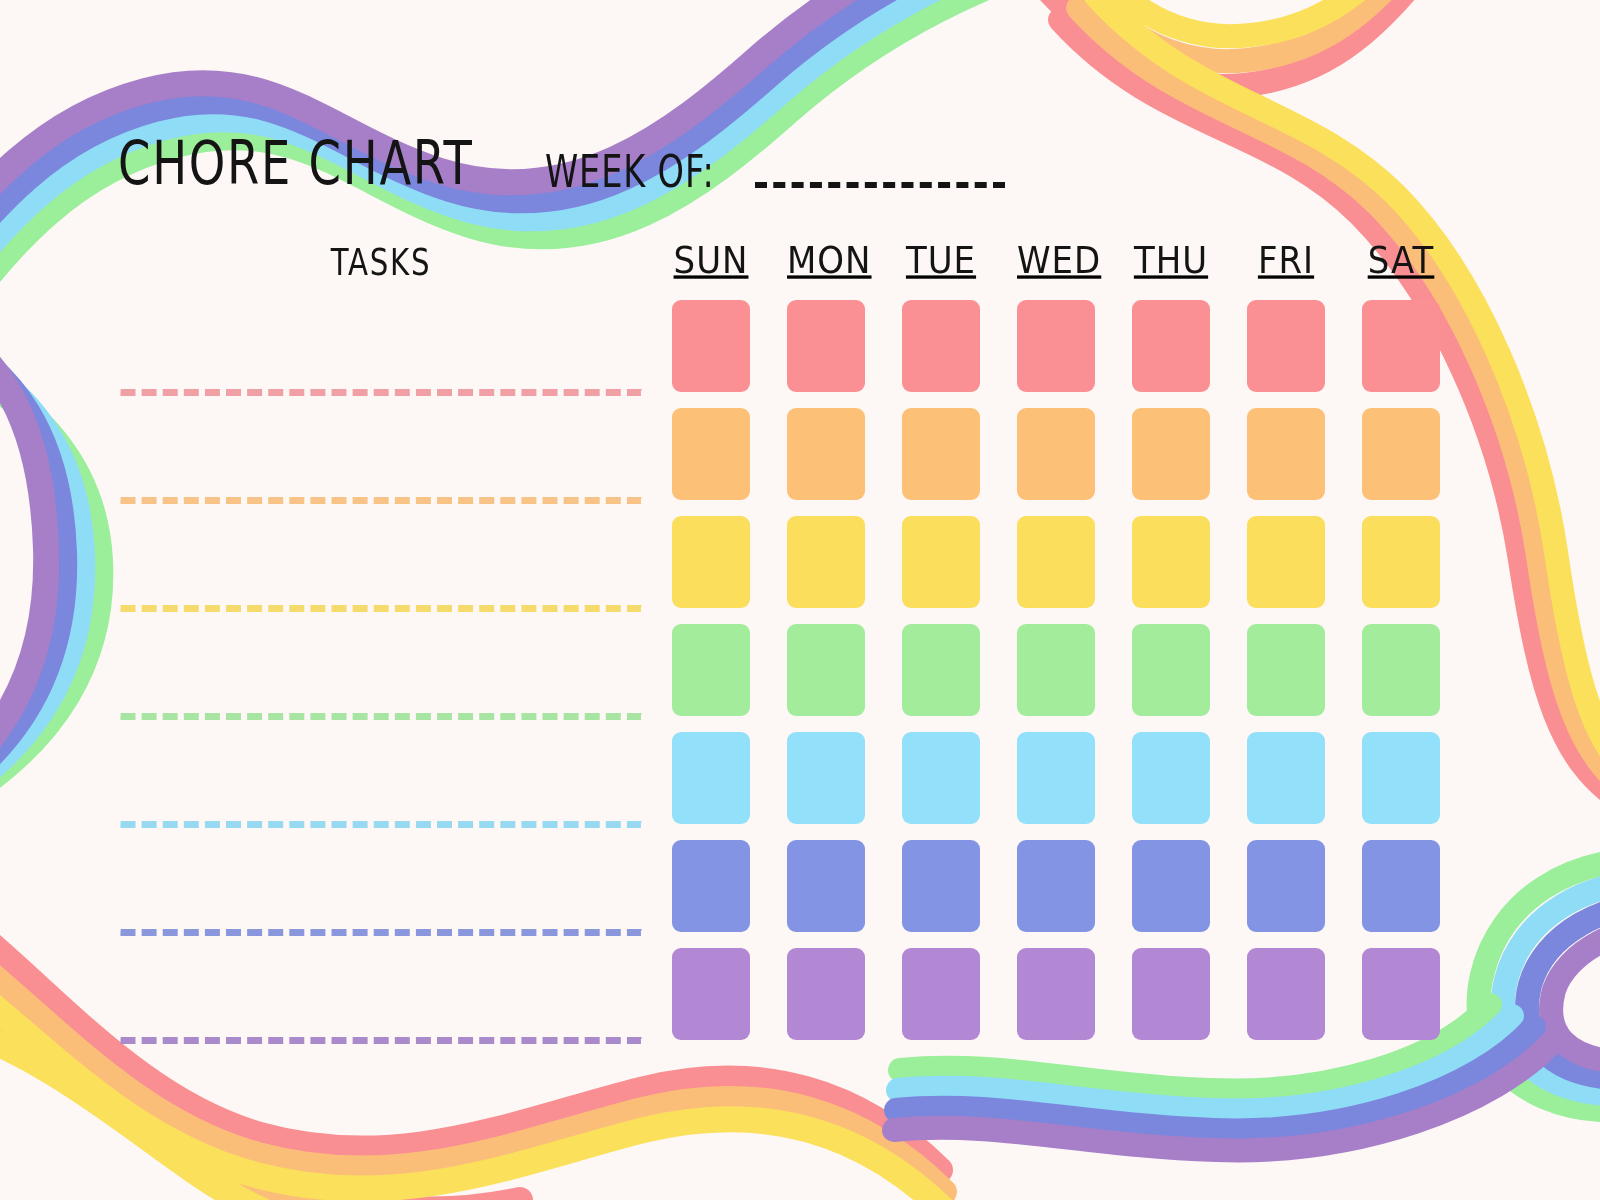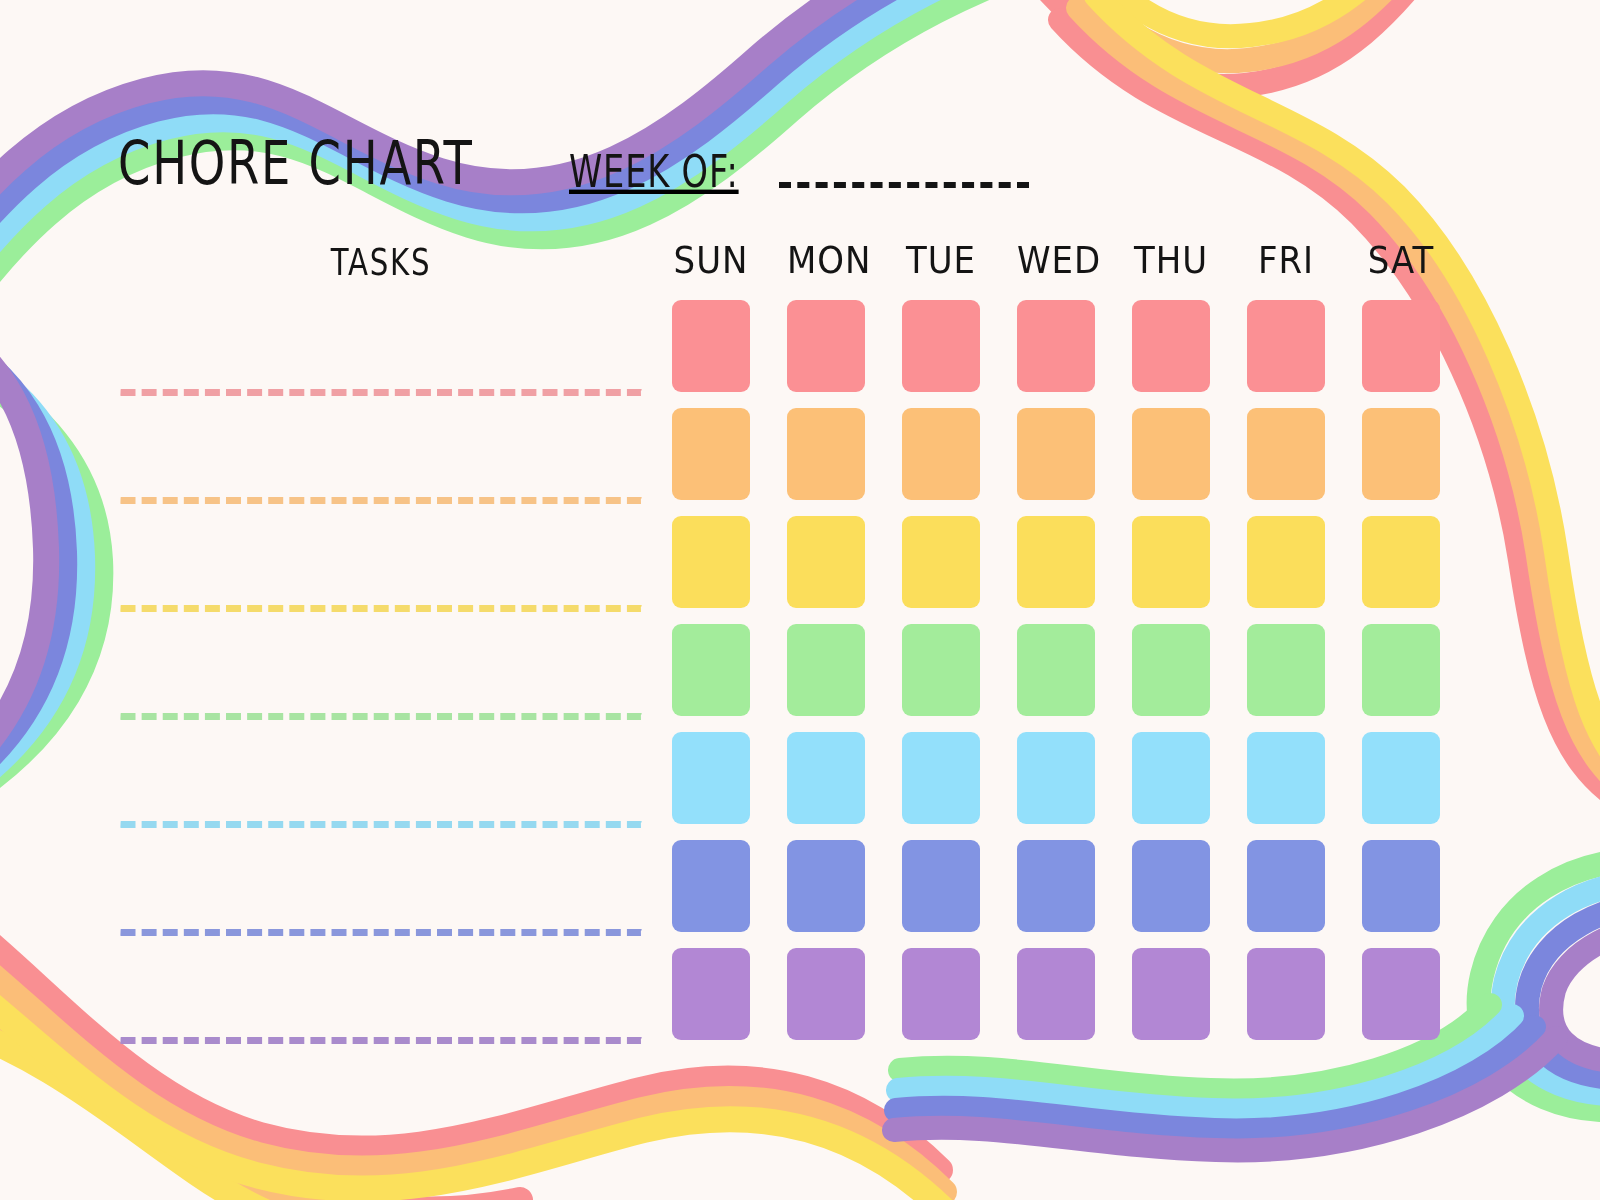--- a/index.html
+++ b/index.html
@@ -67,21 +67,21 @@
     transform-origin: left bottom;
   }
   .field-rule {
     height: 0;
     border-bottom: 6px dashed #141414;
     margin-left: 8px;
     margin-bottom: 6px;
   }
   #name-field { margin-left: 46px; }
   #name-rule  { width: 330px; }
-  #week-field { margin-left: 38px; text-decoration: underline; }
+  #week-field { margin-left: 14px; }
   #week-rule  { width: 250px; }
 
   
   .tasks-heading {
     position: absolute;
     top: 240px;
     left: 118px;
     width: 526px;
     text-align: center;
     font-size: 34px;
@@ -89,20 +89,21 @@
     color: #141414;
     transform: scaleX(0.86) scaleY(1.1);
     transform-origin: center top;
   }
   .day-headers {
     position: absolute;
     top: 240px;
     left: 672px;
     width: 778px;
     display: flex;
+    text-decoration: underline;
   }
   .day-head {
     width: 78px;
     margin-right: 37px;
     text-align: center;
     font-size: 34px;
     letter-spacing: 1px;
     color: #141414;
     transform: scaleY(1.1);
   }

